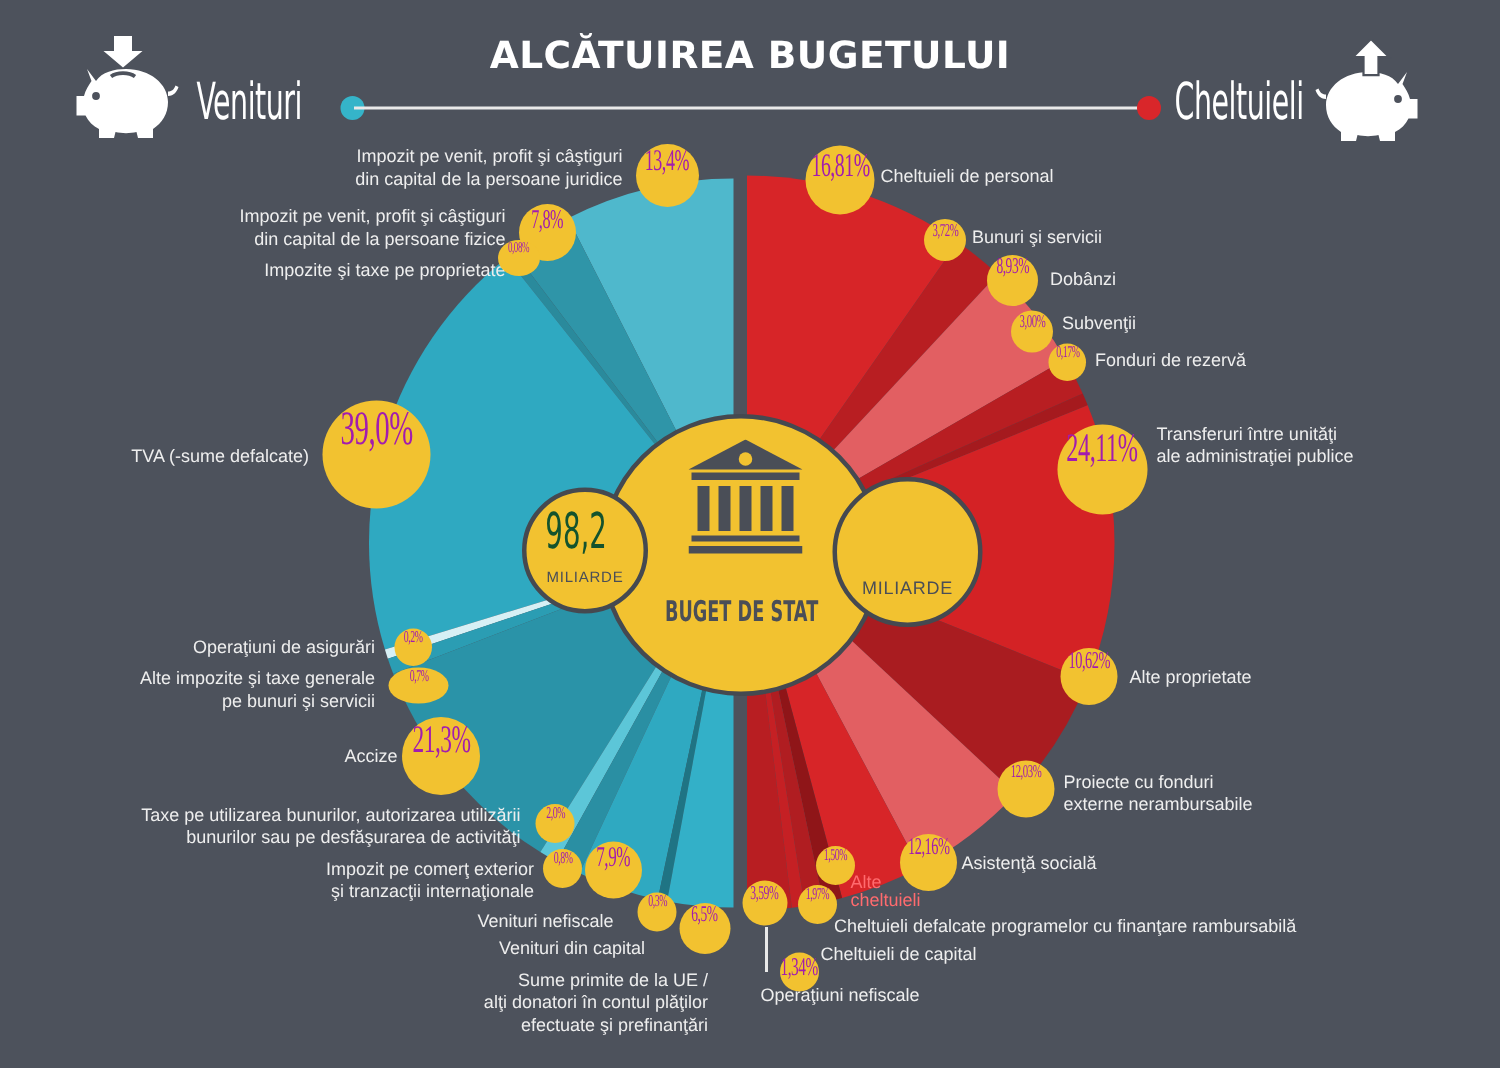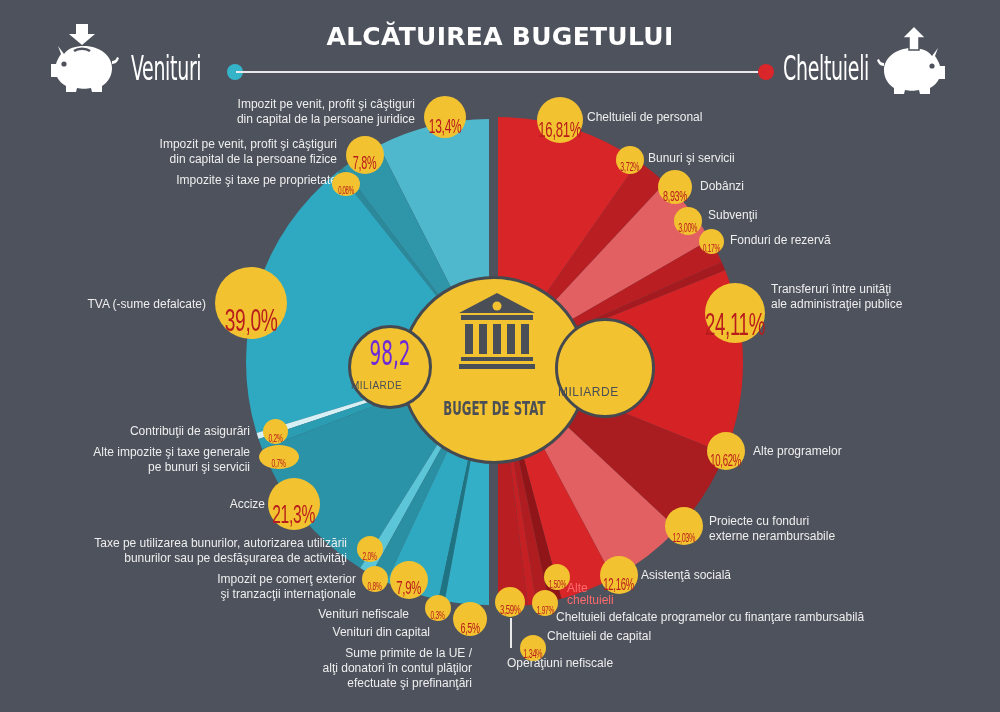--- a/index.html
+++ b/index.html
@@ -7,29 +7,29 @@
          font-family:"Liberation Sans", sans-serif; color:#f2f2f2; }
   .title { position:absolute; top:22px; left:0; width:1000px; text-align:center;
            font-family:"DejaVu Sans", sans-serif; font-weight:bold; font-size:25px; color:#fff; letter-spacing:0.3px; }
   .hdr-word { position:absolute; top:48px; font-family:"DejaVu Sans Condensed","DejaVu Sans", sans-serif;
               font-size:34px; color:#fff; transform:scaleX(0.62); transform-origin:left top; letter-spacing:-0.5px; }
   .hdr-line { position:absolute; top:71px; left:236px; width:530px; height:2px; background:#e9e9e9; }
   .dot { position:absolute; top:64px; width:16px; height:16px; border-radius:50%; }
   svg.chart { position:absolute; left:0; top:0; }
   .lbl { position:absolute; font-size:12px; line-height:15px; color:#eeeeee; white-space:nowrap; }
   .lbl.r { text-align:right; }
-  .bub { position:absolute; border-radius:50%; background:#f2c230; color:#b91c1c;
-         display:flex; align-items:flex-end; justify-content:center;
-         font-family:Liberation Sans, sans-serif; }
+  .bub { position:absolute; border-radius:50%; background:#f2c230; color:#a21caf;
+         display:flex; align-items:flex-start; justify-content:center;
+         font-family:Liberation Serif, serif; }
   .bub span { display:inline-block; transform:scaleX(0.6); letter-spacing:-0.5px; white-space:nowrap; }
   .center-c { position:absolute; border-radius:50%; background:#f2c230; border:3px solid #454950; box-sizing:border-box; }
-  .big-num { position:absolute; font-family:"DejaVu Sans Condensed","DejaVu Sans", sans-serif; color:#6d28d9;
-             text-align:center; width:100%; }
+  .big-num { position:absolute; font-family:"DejaVu Sans Condensed","DejaVu Sans", sans-serif; color:#14532d;
+             width:100%; }
   .big-num span { display:inline-block; transform:scaleX(0.62); }
-  .mil { position:absolute; width:100%; font-size:11px; color:#4a4e57; letter-spacing:0.5px; }
+  .mil { position:absolute; width:100%; text-align:center; font-size:11px; color:#4a4e57; letter-spacing:0.5px; }
   .buget { position:absolute; width:100%; text-align:center; font-family:"DejaVu Sans", sans-serif; font-weight:bold;
            font-size:19px; color:#4a4e57; }
   .buget span { display:inline-block; transform:scaleX(0.62); }
 </style>
 </head>
 <body>
 
 <div class="title">ALCĂTUIREA BUGETULUI</div>
 
 <svg style="position:absolute;left:48px;top:24px" width="72" height="70" viewBox="0 0 72 70">
@@ -107,36 +107,36 @@
   <div class="mil" style="top:52px;font-size:10px">MILIARDE</div>
 </div>
 <div class="center-c" style="left:555px;top:318px;width:100px;height:100px;">
   <div class="mil" style="top:64px;font-size:12px">MILIARDE</div>
 </div>
 
 <div class="lbl r" style="right:585px;top:97px">Impozit pe venit, profit şi câştiguri<br>din capital de la persoane juridice</div>
 <div class="lbl r" style="right:663px;top:137px">Impozit pe venit, profit şi câştiguri<br>din capital de la persoane fizice</div>
 <div class="lbl r" style="right:663px;top:173px">Impozite şi taxe pe proprietate</div>
 <div class="lbl r" style="right:794px;top:297px">TVA (-sume defalcate)</div>
-<div class="lbl r" style="right:750px;top:424px">Contribuţii de asigurări</div>
+<div class="lbl r" style="right:750px;top:424px">Operaţiuni de asigurări</div>
 <div class="lbl r" style="right:750px;top:445px">Alte impozite şi taxe generale<br>pe bunuri şi servicii</div>
 <div class="lbl r" style="right:735px;top:497px">Accize</div>
 <div class="lbl r" style="right:653px;top:536px">Taxe pe utilizarea bunurilor, autorizarea utilizării<br>bunurilor sau pe desfăşurarea de activităţi</div>
 <div class="lbl r" style="right:644px;top:572px">Impozit pe comerţ exterior<br>şi tranzacţii internaţionale</div>
 <div class="lbl r" style="right:591px;top:607px">Venituri nefiscale</div>
 <div class="lbl r" style="right:570px;top:625px">Venituri din capital</div>
 <div class="lbl r" style="right:528px;top:646px">Sume primite de la UE /<br>alţi donatori în contul plăţilor<br>efectuate şi prefinanţări</div>
 
 <div class="bub" style="left:424px;top:96px;width:42px;height:42px;font-size:20px">
     <span>13,4%</span>
   </div>
 <div class="bub" style="left:346px;top:136px;width:38px;height:38px;font-size:18px">
     <span>7,8%</span>
   </div>
-<div class="bub" style="left:332px;top:172px;width:28px;height:24px;font-size:10px">
+<div class="bub" style="left:332px;top:160px;width:28px;height:24px;font-size:10px">
     <span>0,08%</span>
   </div>
 <div class="bub" style="left:215px;top:267px;width:72px;height:72px;font-size:32px">
     <span>39,0%</span>
   </div>
 <div class="bub" style="left:263px;top:419px;width:25px;height:25px;font-size:11px">
     <span>0,2%</span>
   </div>
 <div class="bub" style="left:259px;top:445px;width:40px;height:24px;font-size:11px">
     <span>0,7%</span>
@@ -159,21 +159,21 @@
 <div class="bub" style="left:453px;top:602px;width:34px;height:34px;font-size:15px">
     <span>6,5%</span>
   </div>
 
 <div class="lbl" style="left:587px;top:110px">Cheltuieli de personal</div>
 <div class="lbl" style="left:648px;top:151px">Bunuri şi servicii</div>
 <div class="lbl" style="left:700px;top:179px">Dobânzi</div>
 <div class="lbl" style="left:708px;top:208px">Subvenţii</div>
 <div class="lbl" style="left:730px;top:233px">Fonduri de rezervă</div>
 <div class="lbl" style="left:771px;top:282px">Transferuri între unităţi<br>ale administraţiei publice</div>
-<div class="lbl" style="left:753px;top:444px">Alte programelor</div>
+<div class="lbl" style="left:753px;top:444px">Alte proprietate</div>
 <div class="lbl" style="left:709px;top:514px">Proiecte cu fonduri<br>externe nerambursabile</div>
 <div class="lbl" style="left:641px;top:568px">Asistenţă socială</div>
 <div class="lbl" style="left:567px;top:582px;color:#ff6b6e;line-height:12px"><span>Alte<br>cheltuieli</span></div>
 <div class="lbl" style="left:556px;top:610px">Cheltuieli defalcate programelor cu finanţare rambursabilă</div>
 <div class="lbl" style="left:547px;top:629px">Cheltuieli de capital</div>
 <div style="position:absolute;left:510px;top:618px;width:2px;height:30px;background:#e9e9e9"></div>
 <div class="lbl" style="left:507px;top:656px">Operaţiuni nefiscale</div>
 
 <div class="bub" style="left:537px;top:97px;width:46px;height:46px;font-size:22px">
     <span>16,81%</span>
@@ -183,36 +183,36 @@
   </div>
 <div class="bub" style="left:658px;top:170px;width:34px;height:34px;font-size:15px">
     <span>8,93%</span>
   </div>
 <div class="bub" style="left:674px;top:207px;width:28px;height:28px;font-size:12px">
     <span>3,00%</span>
   </div>
 <div class="bub" style="left:699px;top:229px;width:25px;height:25px;font-size:11px">
     <span>0,17%</span>
   </div>
-<div class="bub" style="left:705px;top:283px;width:60px;height:60px;font-size:31px">
+<div class="bub" style="left:705px;top:283px;width:60px;height:60px;font-size:27px">
     <span>24,11%</span>
   </div>
 <div class="bub" style="left:707px;top:432px;width:38px;height:38px;font-size:16px">
     <span>10,62%</span>
   </div>
 <div class="bub" style="left:665px;top:507px;width:38px;height:38px;font-size:12px">
     <span>12,03%</span>
   </div>
 <div class="bub" style="left:600px;top:556px;width:38px;height:38px;font-size:16px">
     <span>12,16%</span>
   </div>
 <div class="bub" style="left:544px;top:564px;width:26px;height:26px;font-size:11px">
     <span>1,50%</span>
   </div>
 <div class="bub" style="left:532px;top:590px;width:26px;height:26px;font-size:11px">
     <span>1,97%</span>
   </div>
-<div class="bub" style="left:520px;top:635px;width:26px;height:26px;font-size:12px">
+<div class="bub" style="left:520px;top:635px;width:26px;height:26px;font-size:17px">
     <span>1,34%</span>
   </div>
 <div class="bub" style="left:495px;top:587px;width:30px;height:30px;font-size:13px">
     <span>3,59%</span>
   </div>
 
 </body></html>

